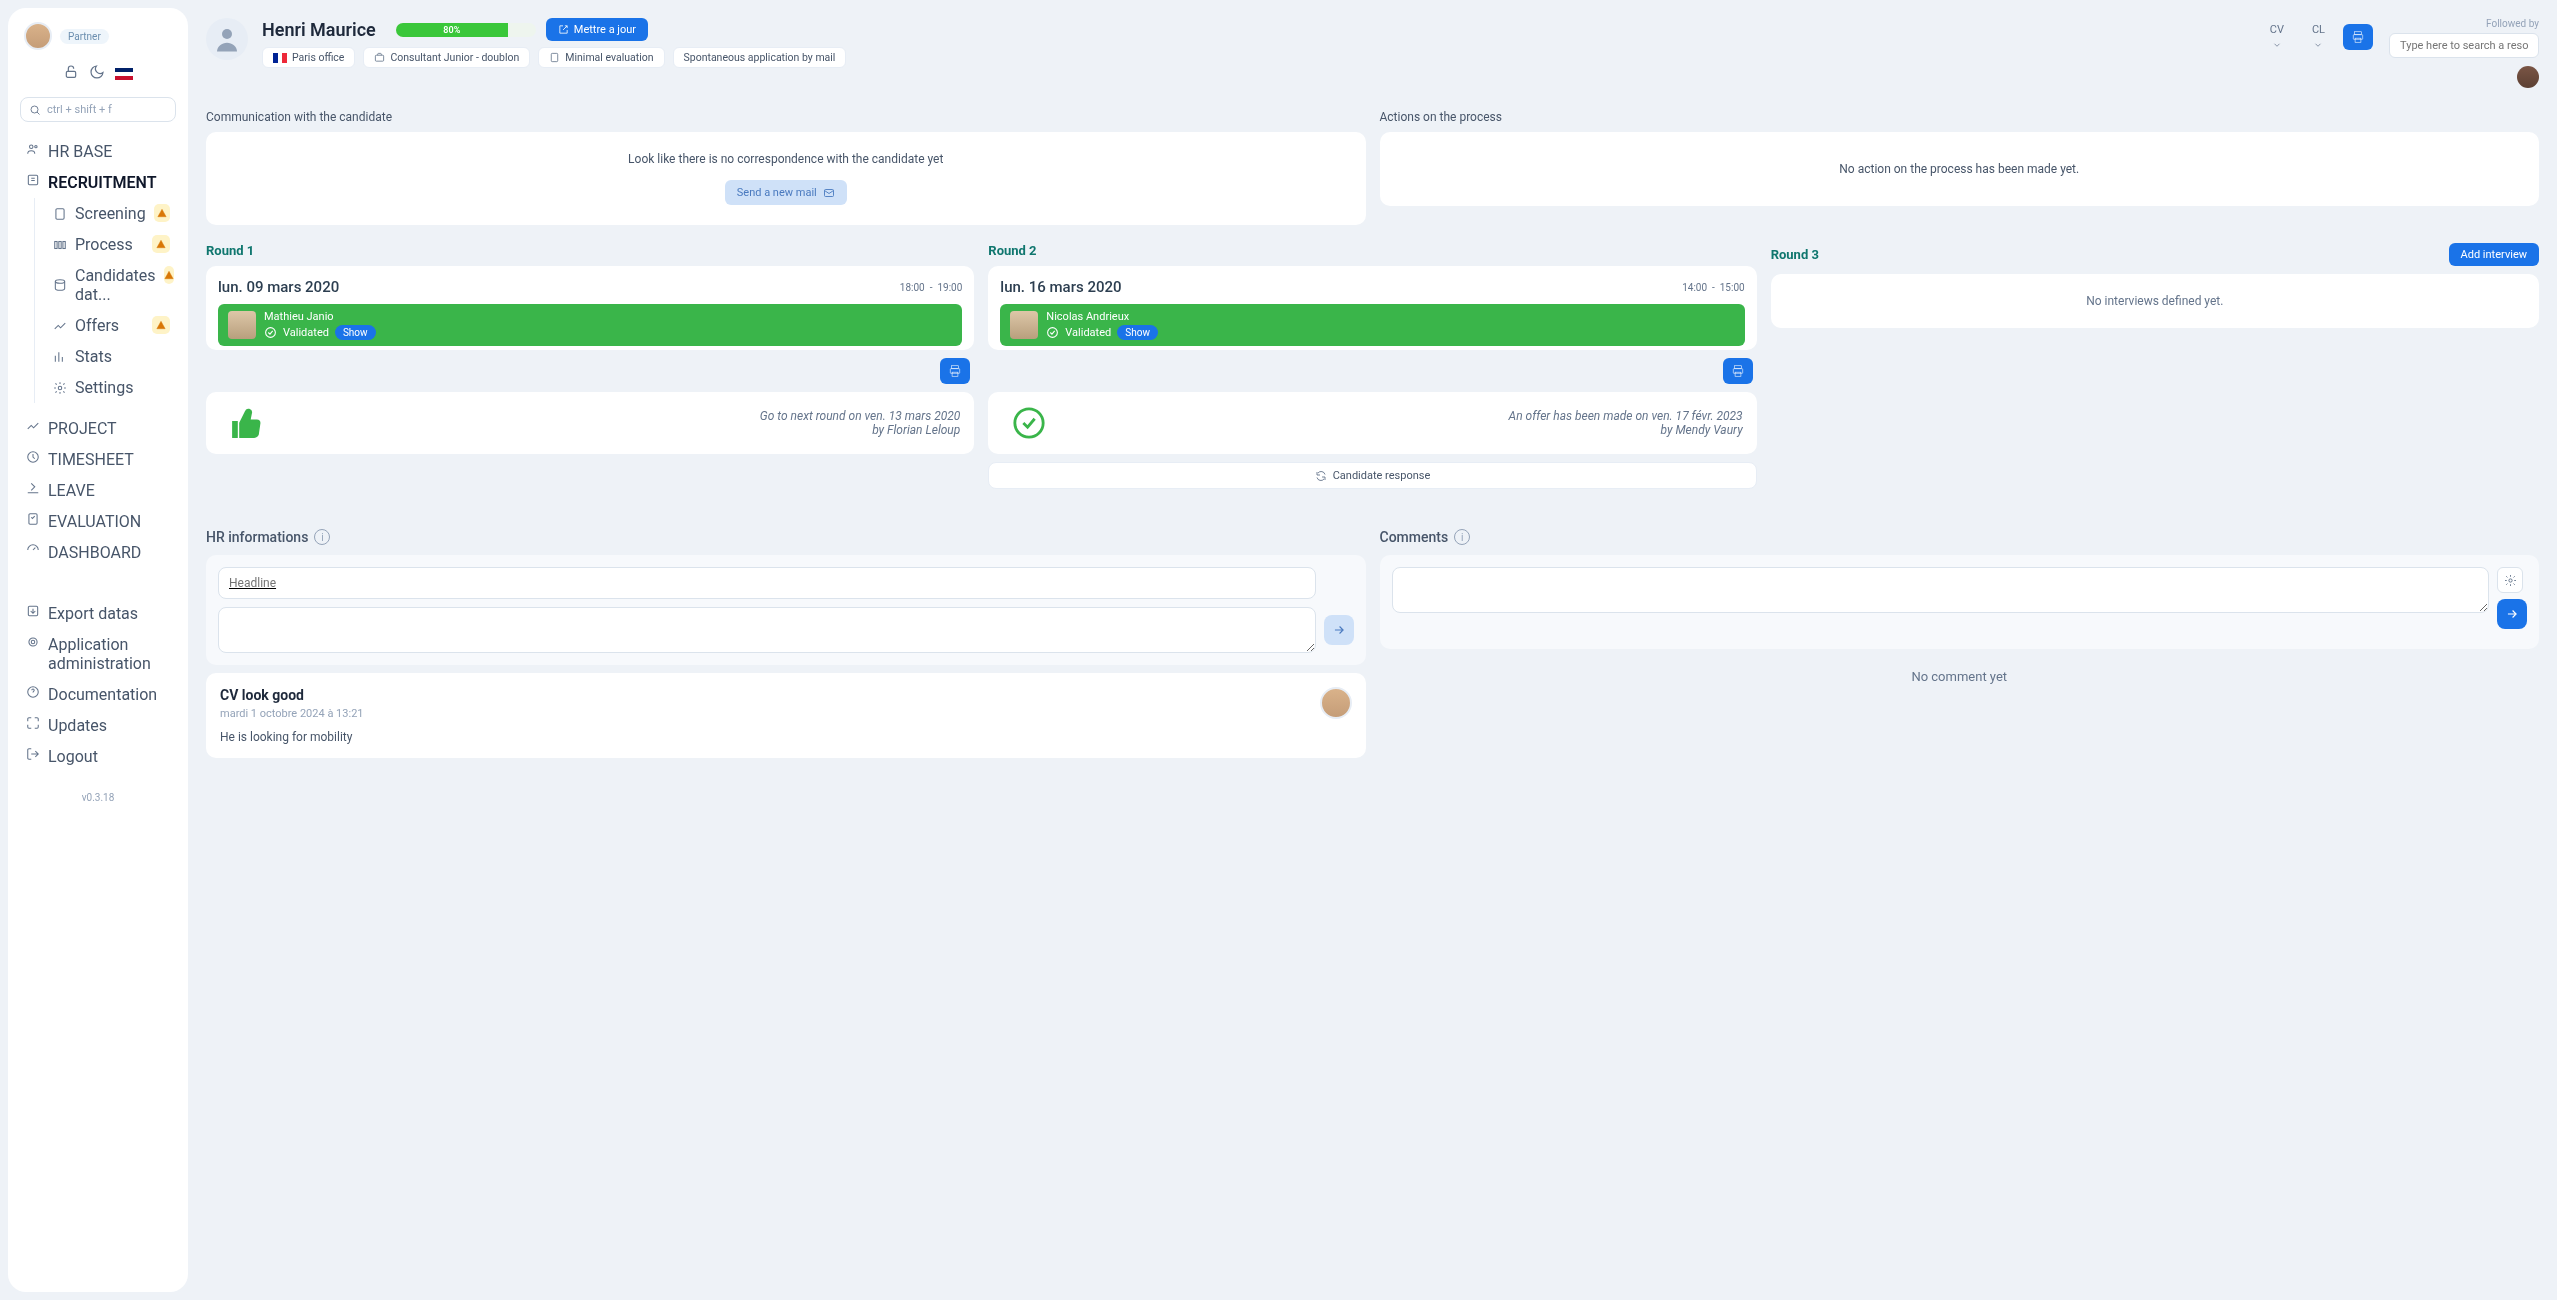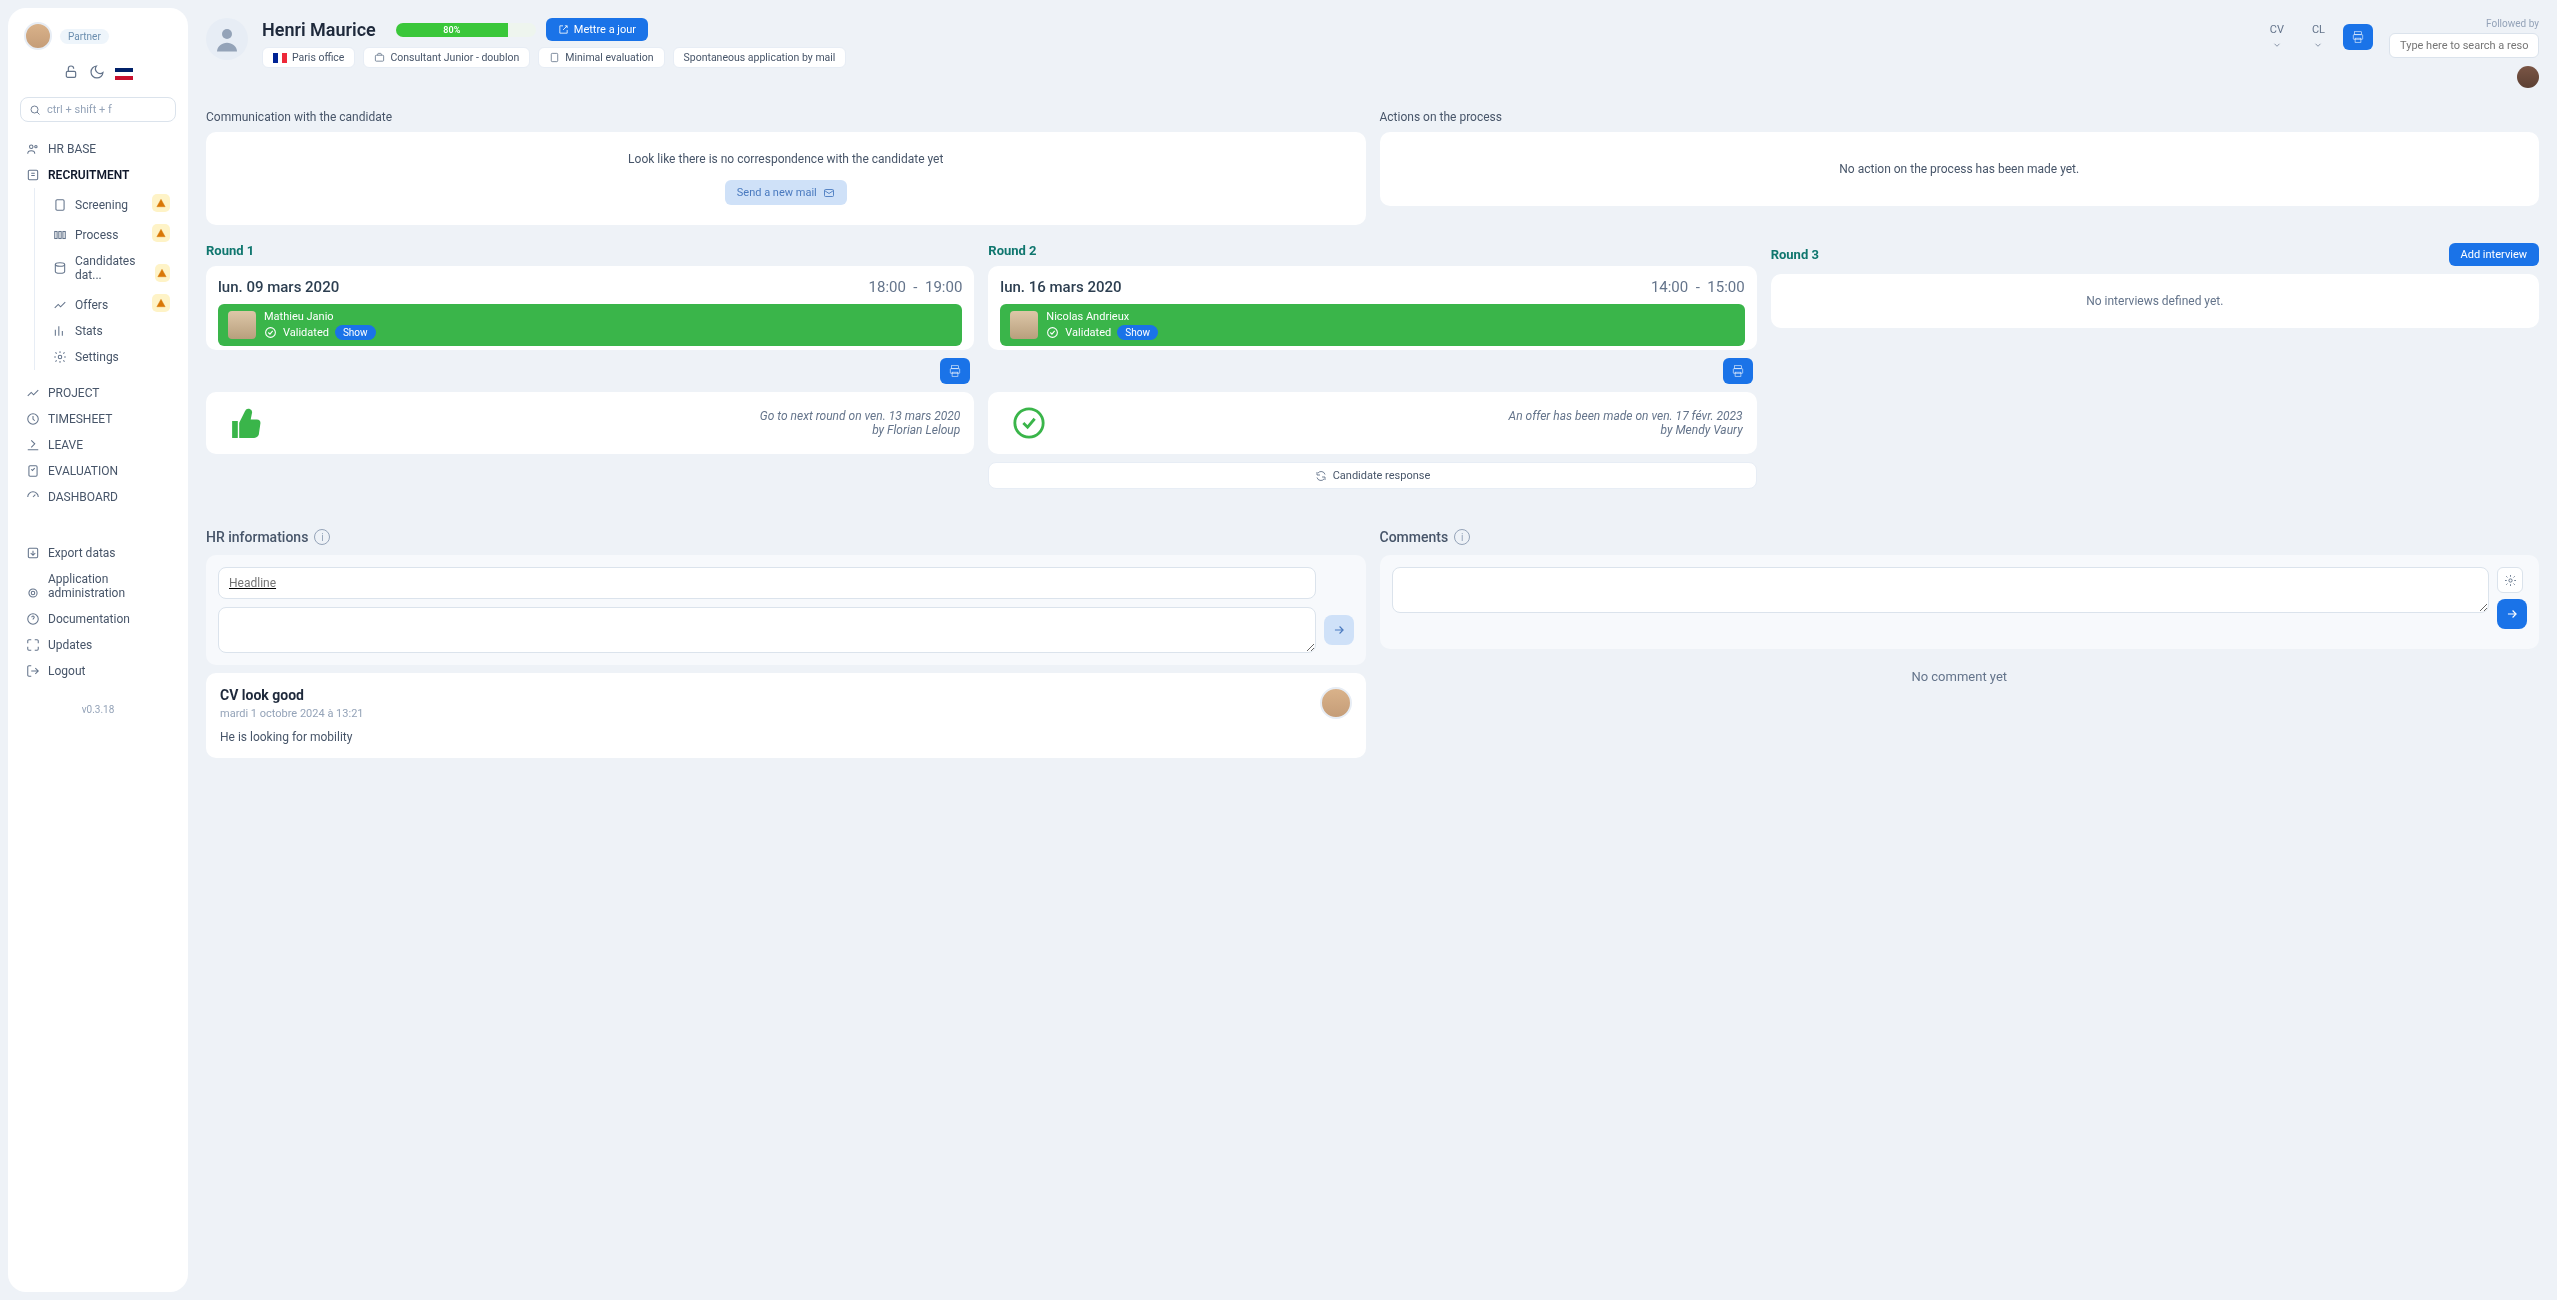--- a/index.html
+++ b/index.html
@@ -7,21 +7,21 @@
 .app { display: flex; height: 100vh; }
 .sidebar { width: 180px; background: #fff; border-radius: 18px; margin: 8px; padding: 10px 8px; display: flex; flex-direction: column; }
 .sidebar-top { display: flex; align-items: center; gap: 8px; padding: 4px 8px 10px; }
 .avatar-sm { width: 28px; height: 28px; border-radius: 50%; background: linear-gradient(#d9b28a,#c59d78); border: 2px solid #e7edf5; }
 .partner-badge { font-size: 10px; color: #6b8eaf; background: #eef5fb; padding: 2px 8px; border-radius: 10px; }
 .icon-row { display: flex; gap: 10px; justify-content: center; padding: 4px 0 8px; align-items: center; }
 .icon-row svg { width: 16px; height: 16px; stroke: #475569; }
 .flag { width: 18px; height: 12px; background: linear-gradient(to bottom,#012169 33%,#fff 33%,#fff 66%,#c8102e 66%); display:inline-block; position:relative; }
 .search-box { border: 1px solid #dbe3ec; border-radius: 8px; padding: 5px 8px; display:flex; align-items:center; gap:6px; margin: 6px 4px 14px; font-size:11px; color:#94a3b8; }
 .nav { list-style:none; }
-.nav-item { display:flex; align-items:flex-end; gap:8px; padding: 6px 10px; font-size: 12px; color:#475569; cursor:pointer; border-radius:6px; }
+.nav-item { display:flex; align-items:flex-start; gap:8px; padding: 6px 10px; font-size: 16px; color:#475569; cursor:pointer; border-radius:6px; }
 .nav-item.active { color:#0f172a; font-weight:600; }
 .nav-item svg { width:14px; height:14px; stroke:#64748b; flex-shrink:0; }
 .nav-sub { list-style:none; margin-left:18px; border-left:1px solid #e7edf5; }
 .nav-sub .nav-item { padding-left:18px; position:relative; justify-content:space-between; }
 .warn-badge { background:#fef3c7; width:18px; height:18px; border-radius:5px; display:flex; align-items:center; justify-content:center; }
 .warn-badge svg { width:10px; height:10px; stroke:#d97706; fill:#d97706; }
 .version { text-align:center; font-size:10px; color:#94a3b8; margin-top:20px; }
 .main { flex:1; padding: 18px 18px 18px 10px; overflow-y:auto; }
 .header { display:flex; align-items:flex-start; gap: 14px; }
 .avatar-lg { width: 42px; height:42px; border-radius:50%; background: #e7edf5; display:flex; align-items:center; justify-content:center; }
@@ -50,21 +50,21 @@
 .card-center { text-align:center; padding: 20px 14px; }
 .card-center p { font-size:12px; color:#475569; margin-bottom:14px; }
 .btn-soft { background:#cfe1f8; color:#4a7abf; border:none; padding:6px 12px; border-radius:6px; font-size:11px; cursor:pointer; display:inline-flex; align-items:center; gap:6px; }
 .rounds { display:grid; grid-template-columns: 1fr 1fr 1fr; gap:14px; margin-top:18px; position:relative; }
 .round-col { }
 .round-header { display:flex; justify-content:space-between; align-items:center; margin-bottom:8px; }
 .round-title { font-size:13px; font-weight:700; color:#0f766e; }
 .interview-card { background:#fff; border-radius:10px; padding:10px; margin-bottom:8px; }
 .interview-head { display:flex; justify-content:space-between; align-items:center; margin-bottom:8px; }
 .interview-date { font-size:15px; font-weight:500; }
-.interview-time { font-size:15px; color:#64748b;margin-left:44px; }
+.interview-time { font-size:10px; color:#64748b;margin-left:44px; }
 .interviewer-box { background:#3ab54a; border-radius:6px; padding:6px 10px; display:flex; align-items:center; gap:8px; color:#fff; }
 .interviewer-avatar { width:28px; height:28px; border-radius:4px; background:linear-gradient(#ddc7a8,#b89f7d); }
 .interviewer-info { flex:1; }
 .interviewer-name { font-size:11px; font-weight:400; }
 .validated-row { display:flex; align-items:center; gap:6px; font-size:11px; margin-top:2px; }
 .show-btn { background:#1a73e8; color:#fff; border:none; padding:2px 8px; border-radius:10px; font-size:10px; cursor:pointer; }
 .print-row { display:flex; justify-content:flex-end; margin-top:6px; padding: 0 4px 4px; }
 .status-card { background:#fff; border-radius:10px; padding:14px; display:flex; gap:18px; align-items:center; margin-top:4px; }
 .status-icon { width:54px; display:flex; justify-content:center; }
 .status-text { flex:1; text-align:right; font-size:12px; font-style:italic; color:#64748b; }

